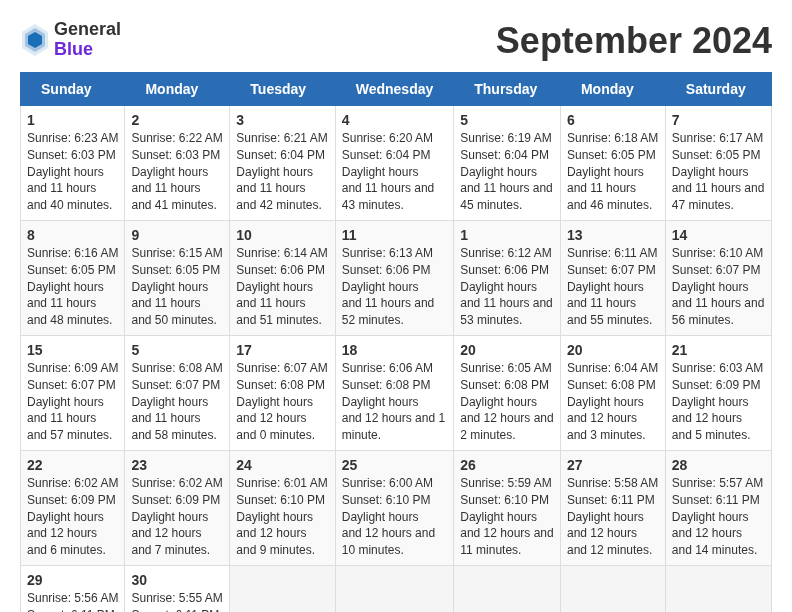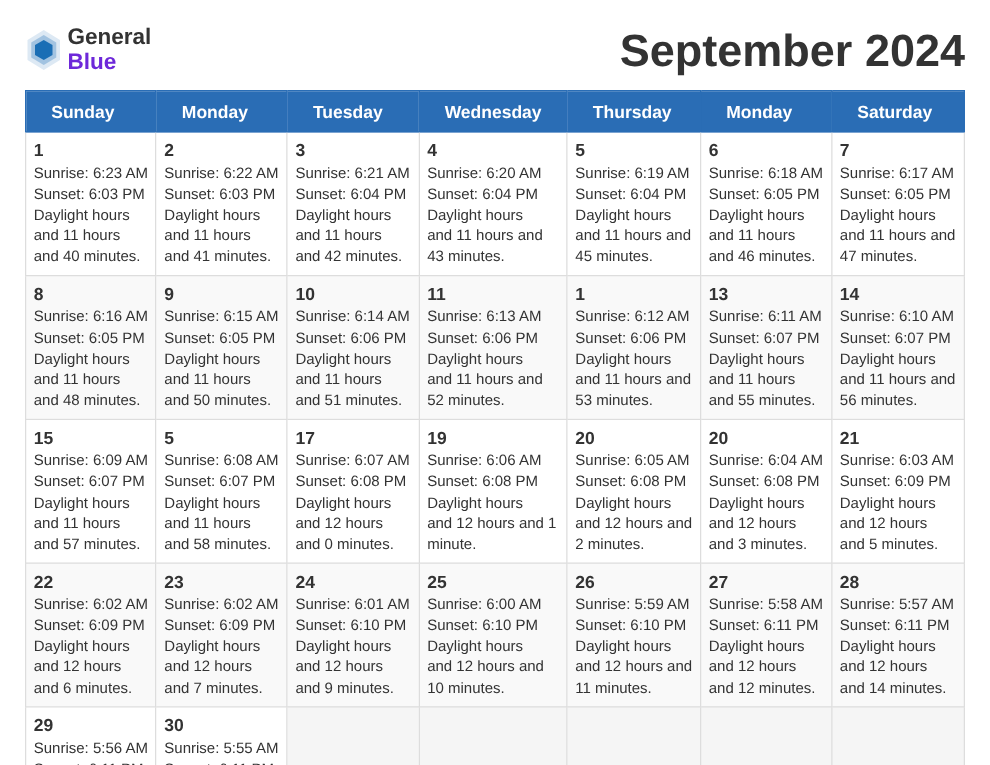--- a/index.html
+++ b/index.html
@@ -190,21 +190,21 @@
         </td>
         <td>
           <div class="day-number">5</div>
           <div class="day-info">Sunrise: 6:08 AM<br>Sunset: 6:07 PM<br>Daylight hours<br>and 11 hours and 58 minutes.</div>
         </td>
         <td>
           <div class="day-number">17</div>
           <div class="day-info">Sunrise: 6:07 AM<br>Sunset: 6:08 PM<br>Daylight hours<br>and 12 hours and 0 minutes.</div>
         </td>
         <td>
-          <div class="day-number">19</div>
+          <div class="day-number">18</div>
           <div class="day-info">Sunrise: 6:06 AM<br>Sunset: 6:08 PM<br>Daylight hours<br>and 12 hours and 1 minute.</div>
         </td>
         <td>
           <div class="day-number">20</div>
           <div class="day-info">Sunrise: 6:05 AM<br>Sunset: 6:08 PM<br>Daylight hours<br>and 12 hours and 2 minutes.</div>
         </td>
         <td>
           <div class="day-number">20</div>
           <div class="day-info">Sunrise: 6:04 AM<br>Sunset: 6:08 PM<br>Daylight hours<br>and 12 hours and 3 minutes.</div>
         </td>

